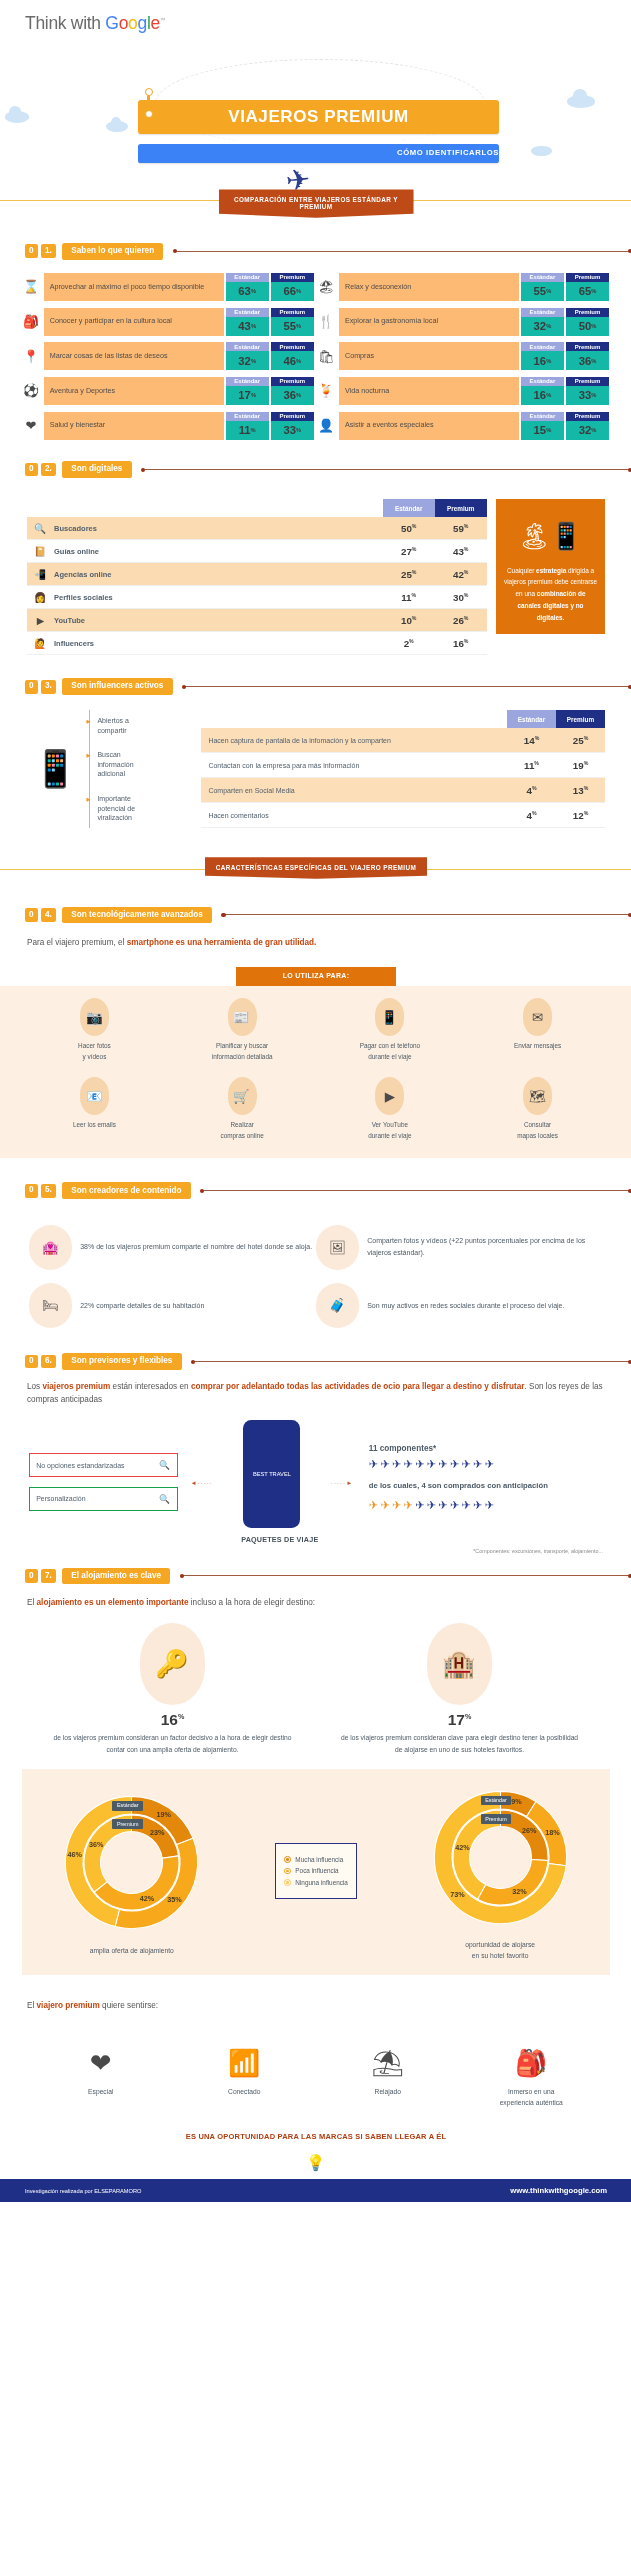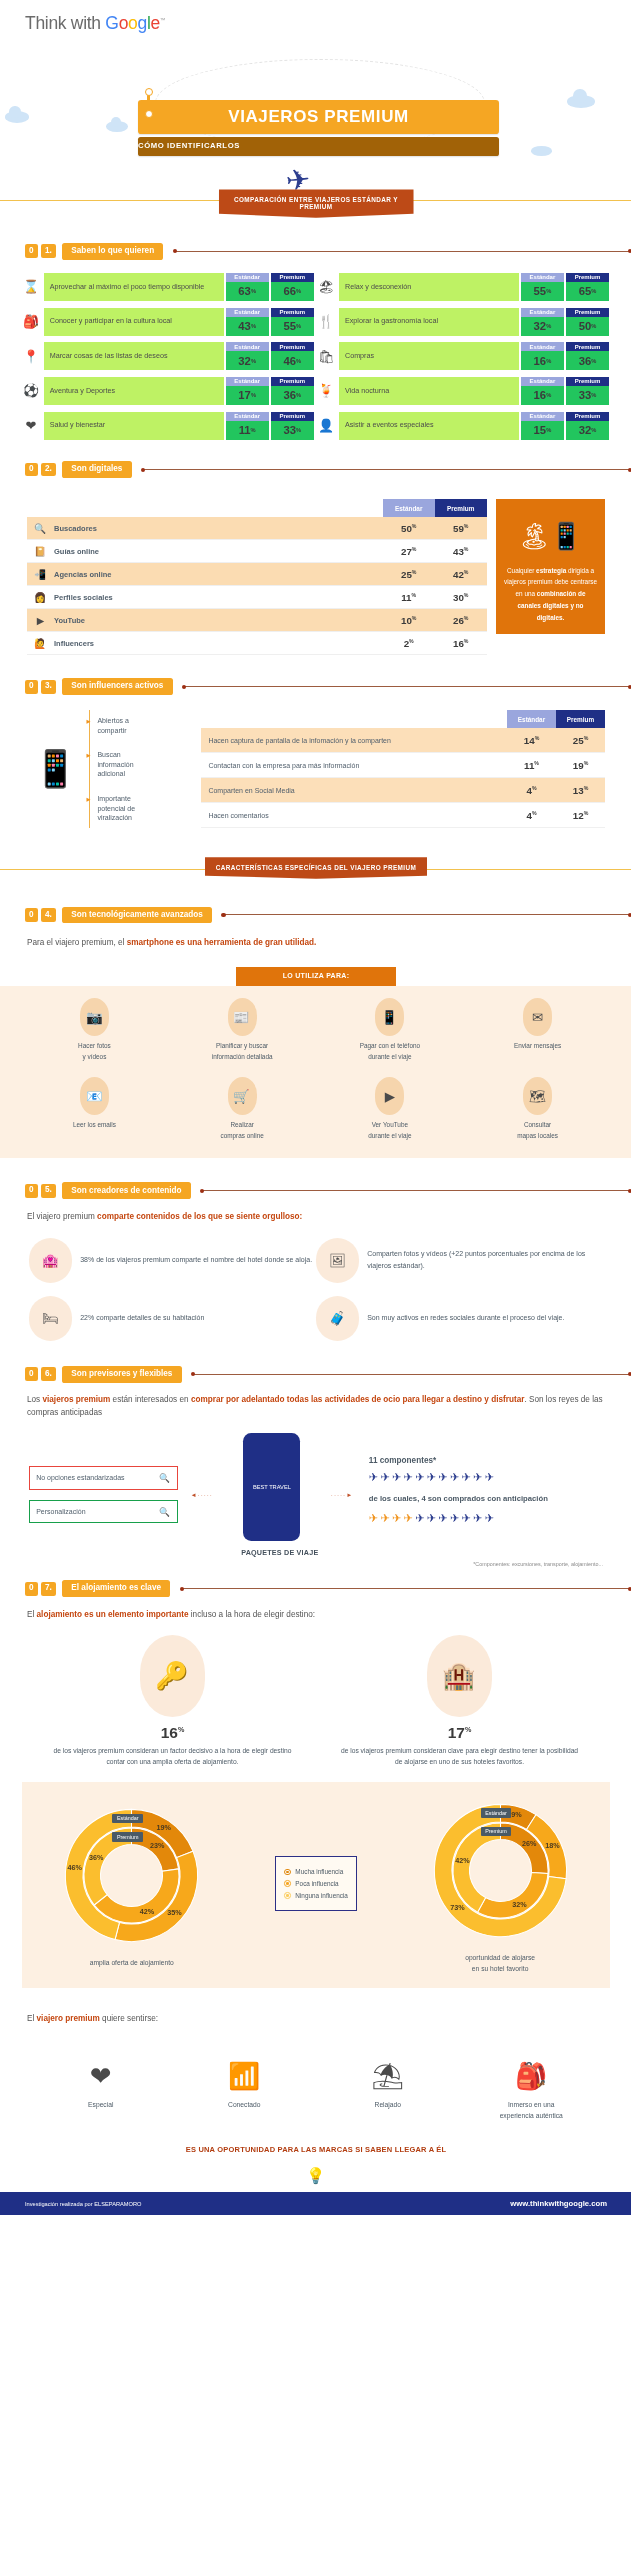--- a/index.html
+++ b/index.html
@@ -32,21 +32,21 @@
   .hero .c4{ left:531px; top:112px; width:20.6px; height:9.3px;}
 
   .title-block{ position:absolute; left:138px; top:66px; width:361px; }
   .title-main{
     background:#f5a623; color:#fff; text-align:center;
     font-size:17px; font-weight:700; letter-spacing:0.6px;
     padding:6.2px 0 7.2px; border-radius:3.1px;
     box-shadow:0 1px 1.5px rgba(0,0,0,.12);
   }
   .title-sub{
-    margin-top:3px; background:#a16207; color:#fff; text-align:left;
+    margin-top:10px; background:#3b82f6; color:#fff; text-align:right;
     font-size:7.7px; font-weight:700; letter-spacing:0.6px; padding:4.6px 0 5.2px;
     border-radius:2.6px; box-shadow:0 1px 1.5px rgba(0,0,0,.12);
   }
   .pin{ position:absolute; left:8.8px; top:-9.3px; width:3.1px; height:24px; background:#f5a623; border-radius:1.5px;}
   .pin:before,.pin:after{content:"";position:absolute;left:-1.5px;width:6.2px;height:6.2px;border-radius:50%;background:#fff;border:1.5px solid #f5a623;}
   .pin:before{top:-3.1px;} .pin:after{bottom:-3.1px;}
   .plane{ position:absolute; left:286px; top:129px; font-size:29px; color:#2d3e8f; transform:rotate(-6deg); }
 
   
   .ruleline{ position:absolute; left:0; width:632px; height:1px; background:#f2c14e; }
@@ -67,27 +67,27 @@
         padding:3.1px 9.3px 4.1px; border-radius:2.6px; margin-left:3.1px; line-height:1.15;}
   .secline{ flex:1; height:1px; background:#9c5b3f; margin-left:7.2px; position:relative; }
   .secline:before,.secline:after{ content:""; position:absolute; top:-1.5px; width:4.1px;height:4.1px;
         border-radius:50%; background:#9c2f13;}
   .secline:before{left:-1px;} .secline:after{right:0px;}
 
   
   .cmp-grid{ display:grid; grid-template-columns:1fr 1fr; column-gap:0px; row-gap:6.7px; padding:13.4px 23px 0 18.5px;}
   .cmp-row{ display:flex; align-items:stretch; height:28px;}
   .cmp-icon{ width:25px; display:flex; align-items:center; justify-content:center; font-size:13px;}
-  .cmp-label{ flex:1; background:#bef264; display:flex; align-items:center; padding:0 6.2px;
+  .cmp-label{ flex:1; background:#fdba74; display:flex; align-items:center; padding:0 6.2px;
       font-size:7.2px; color:#4c4c4c; line-height:1.2; }
   .cmp-cell{ width:43px; display:flex; flex-direction:column; margin-left:2.1px;}
   .cmp-cell .hd{ font-size:6px; color:#fff; text-align:center; padding:1.5px 0 1.5px; font-weight:700;}
   .cmp-cell.std .hd{ background:#9aa6dd; }
   .cmp-cell.prm .hd{ background:#1f2f86; }
-  .cmp-cell .vl{ flex:1; background:#22c55e; display:flex; align-items:center; justify-content:center;
+  .cmp-cell .vl{ flex:1; background:#14b8a6; display:flex; align-items:center; justify-content:center;
       font-size:11.3px; font-weight:700; color:#3b3b3b;}
   .cmp-cell .vl sup{font-size:5.7px; font-weight:700;}
 
   
   .para{ padding:0 27px; font-size:8.2px; line-height:1.55; color:#555; }
   .para b{ color:#c4460f; }
 
   
   .s2wrap{ display:flex; padding:0 27px; gap:9.3px; align-items:flex-start;}
   .tbl{ flex:1; }
@@ -520,23 +520,20 @@
   </div>
 
   <div style="height:24px"></div>
   <div class="sechead">
     <span class="num">0</span>
     <span class="num">5.</span>
     <span class="sectitle">Son creadores de contenido</span>
     <span class="secline"></span>
   </div>
   <div style="height:12.4px"></div>
-  <p class="para">
-    <span>El viajero premium </span><b>comparte contenidos de los que se siente orgulloso:</b>
-  </p>
   <div style="height:13.4px"></div>
   <div class="s5grid" id="s5-grid">
       <div class="s5cell">
         <div class="s5ic">🏩</div>
         <div class="s5tx">38% de los viajeros premium comparte el nombre del hotel donde se aloja.</div>
       </div>
       <div class="s5cell">
         <div class="s5ic">🖼</div>
         <div class="s5tx">Comparten fotos y vídeos (+22 puntos porcentuales por encima de los viajeros estándar).</div>
       </div>

